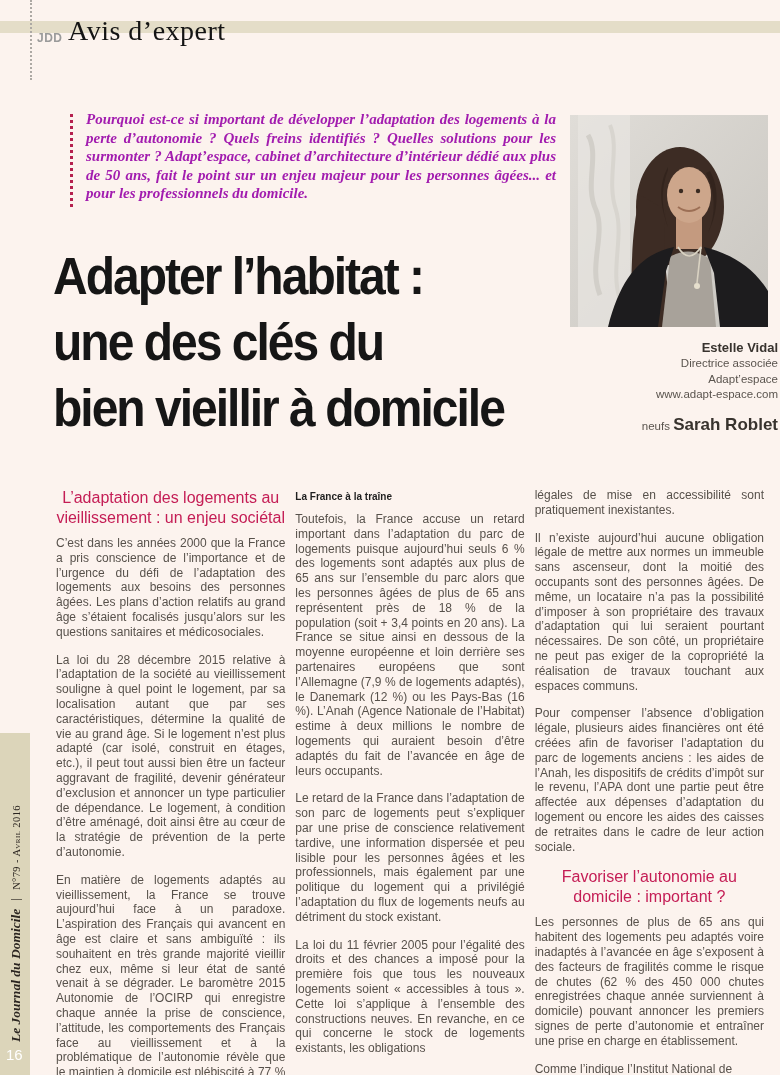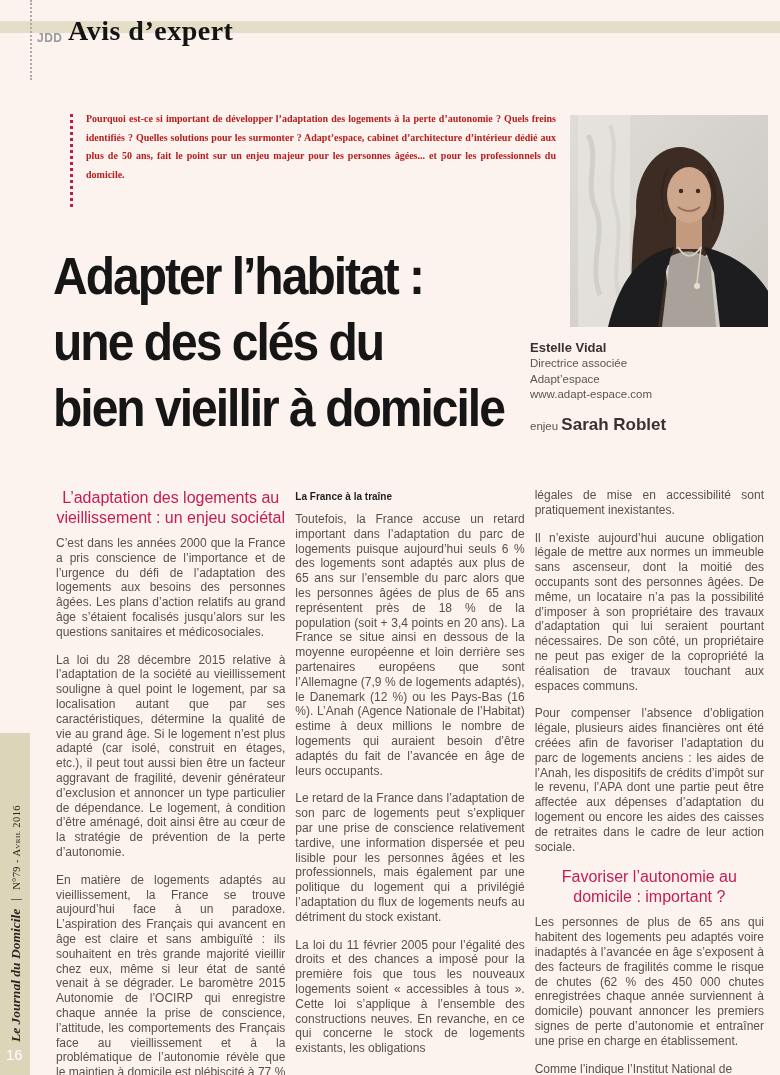--- a/index.html
+++ b/index.html
@@ -5,37 +5,37 @@
   html,body{margin:0;padding:0;}
   .page{
     position:relative; width:780px; height:1075px; overflow:hidden;
     background:#fcf3ee;
     font-family:"Liberation Sans", sans-serif;
   }
   
   .band{position:absolute; left:0; top:21px; width:780px; height:12px; background:#e4ddc8;}
   .dotted-v{position:absolute; left:30px; top:0; height:80px; width:0; border-left:2px dotted #ada9a4;}
   .jdd{position:absolute; left:37px; top:31px; font-size:12px; font-weight:bold; color:#9a9a9a; letter-spacing:.5px;}
-  .section-title{position:absolute; left:68px; top:15px; font-family:"Liberation Serif", serif; font-weight:bold; font-size:28px; color:#141414; letter-spacing:.5px;}
+  .section-title{position:absolute; left:68px; top:15px; font-family:"Liberation Serif", serif; font-weight:normal; font-size:28px; color:#141414; letter-spacing:.5px;}
   
   .intro-rule{position:absolute; left:70px; top:114px; height:93px; width:0; border-left:3px dotted #b5204e;}
   .intro-text{
     position:absolute; left:86px; top:110px; width:470px;
-    font-family:"Liberation Serif", serif; font-weight:bold;
-    font-size:10px; line-height:18.5px; color:#b91c1c; text-align:justify;
+    font-family:"Liberation Serif", serif; font-style:italic; font-weight:bold;
+    font-size:15px; line-height:18.5px; color:#a21caf; text-align:justify;
   }
   
   .headline{
     position:absolute; left:53px; top:243px;
     font-weight:bold; font-size:48px; line-height:61px; letter-spacing:-2px;
     color:#161616; transform:scaleY(1.08); transform-origin:top left;
   }
   
   .photo{position:absolute; left:570px; top:115px; width:198px; height:212px;}
-  .caption{position:absolute; left:530px; top:339px; width:210px; color:#5a544e;}
+  .caption{position:absolute; left:568px; top:339px; width:210px; text-align:right; color:#5a544e;}
   .caption .name{font-size:13px; font-weight:bold; color:#38332e; line-height:17px;}
   .caption .line{font-size:11.5px; line-height:15.5px;}
   .caption .avec{margin-top:12px; font-size:11.5px;}
   .caption .avec b{font-size:17px; color:#38332e;}
   
   .cols{
     position:absolute; left:56px; top:488px; width:708px;
     display:grid; grid-template-columns:1fr 1fr 1fr; column-gap:10px;
   }
   .cols p{margin:0 0 13px; font-size:12px; line-height:14.8px; color:#57514b; text-align:justify;}
@@ -107,21 +107,21 @@
       <path d="M198 212 L198 176 C182 150 158 138 134 132 L144 158 L150 212 Z" fill="#1d1c1e"></path>
     </svg>
   </div>
 
   <div class="caption">
     <div class="name">Estelle Vidal</div>
     <div class="line">Directrice associée</div>
     <div class="line">Adapt’espace</div>
     <div class="line">www.adapt-espace.com</div>
     <div class="avec">
-      <span>enjeu</span>
+      <span>neufs</span>
       <b>Sarah Roblet</b>
     </div>
   </div>
 
   <div class="cols">
     <div>
       <div class="h-red">L’adaptation des logements au vieillissement : un enjeu sociétal</div>
       <p>C’est dans les années 2000 que la France a pris conscience de l’importance et de l’urgence du défi de l’adaptation des logements aux besoins des personnes âgées. Les plans d’action relatifs au grand âge s’étaient focalisés jusqu’alors sur les questions sanitaires et médicosociales.</p>
       <p>La loi du 28 décembre 2015 relative à l’adaptation de la société au vieillissement souligne à quel point le logement, par sa localisation autant que par ses caractéristiques, détermine la qualité de vie au grand âge. Si le logement n’est plus adapté (car isolé, construit en étages, etc.), il peut tout aussi bien être un facteur aggravant de fragilité, devenir générateur d’exclusion et annoncer un type particulier de dépendance. Le logement, à condition d’être aménagé, doit ainsi être au cœur de la stratégie de prévention de la perte d’autonomie.</p>
       <p>En matière de logements adaptés au vieillissement, la France se trouve aujourd’hui face à un paradoxe. L’aspiration des Français qui avancent en âge est claire et sans ambiguïté : ils souhaitent en très grande majorité vieillir chez eux, même si leur état de santé venait à se dégrader. Le baromètre 2015 Autonomie de l’OCIRP qui enregistre chaque année la prise de conscience, l’attitude, les comportements des Français face au vieillissement et à la problématique de l’autonomie révèle que le maintien à domicile est plébiscité à 77 % en cas de perte d’autonomie.</p>

